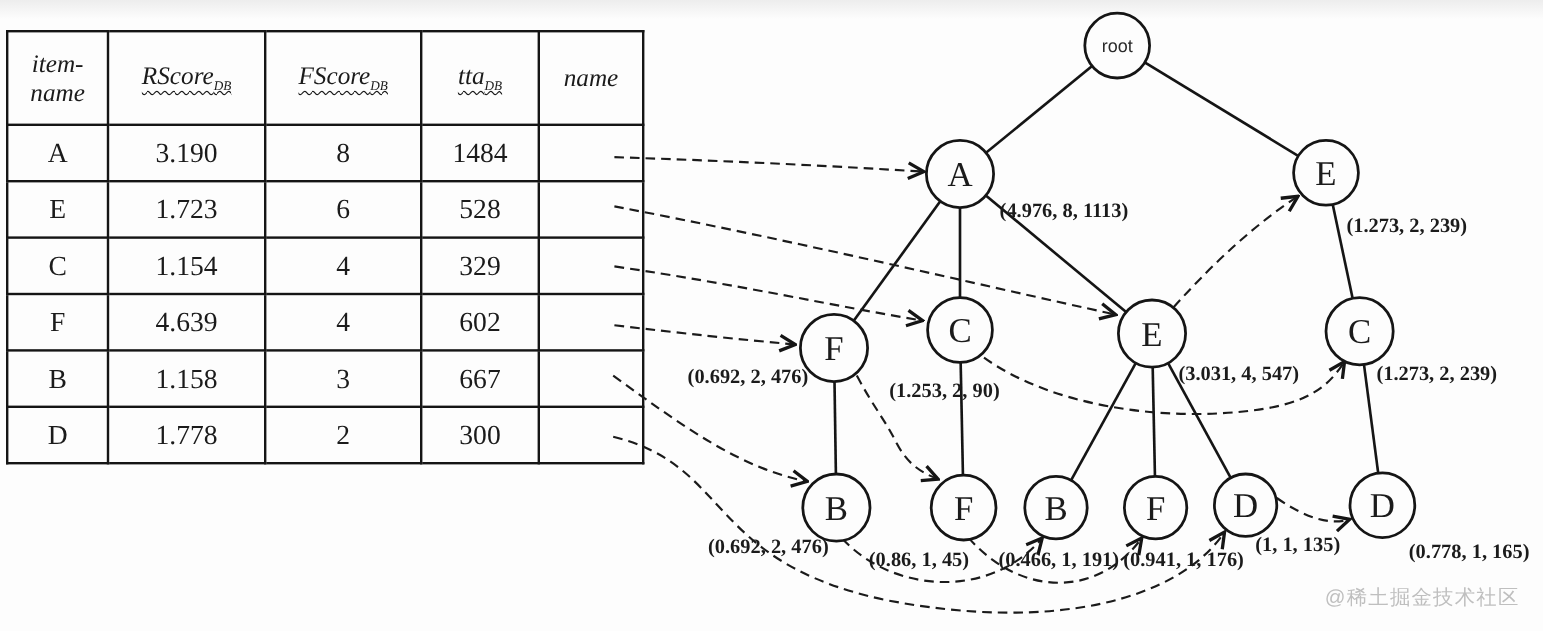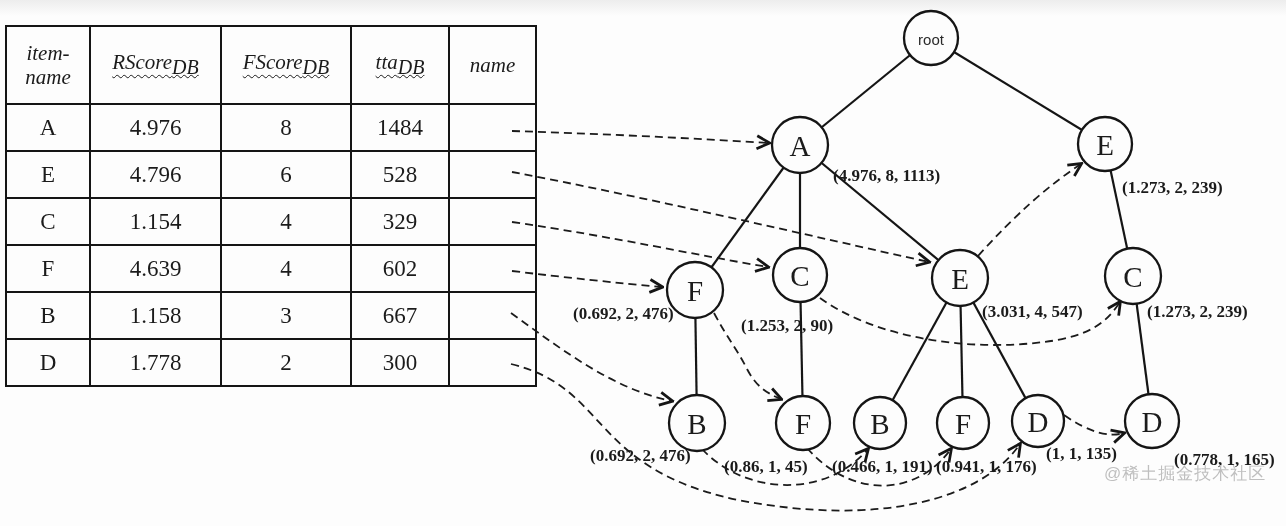--- a/index.html
+++ b/index.html
@@ -20,21 +20,21 @@
   }
   table.itemtbl th, table.itemtbl td{
     border:2.6px solid #151515;
     padding:0;text-align:center;vertical-align:middle;
     color:#1b1b1b;
     font-family:Liberation Serif, serif;
   }
   table.itemtbl thead tr{height:78px;}
   table.itemtbl tbody tr{height:47px;}
   th{font-style:italic;font-weight:normal;font-size:21px;line-height:1.15;}
-  th sub{font-size:20px;font-style:italic;}
+  th sub{font-size:11px;font-style:italic;}
   .wavy{
     text-decoration-line:underline;
     text-decoration-style:wavy;
     text-decoration-thickness:1px;
     text-underline-offset:5px;
   }
   td.val{font-size:23px;}
   
   svg.tree{position:absolute;left:0;top:0;pointer-events:none;}
   .edge{stroke:#151515;stroke-width:2.2;fill:none;}
@@ -47,21 +47,21 @@
   .root-letter{
     font-family:"Liberation Sans", sans-serif;font-size:15px;fill:#2a2a2a;
     text-anchor:middle;dominant-baseline:central;
   }
   .tuple{
     font-family:"Liberation Serif", serif;font-weight:bold;font-size:17px;
     fill:#1b1b1b;
   }
   
   .watermark{
-    position:absolute;left:1104px;top:462px;
+    position:absolute;left:1104px;top:486px;
     font-family:"Liberation Sans", sans-serif;
     font-size:17px;letter-spacing:1px;color:#bfbfbf;
   }
 </style>
 </head>
 <body>
 
 <div class="stage">
 
   <table class="itemtbl">
@@ -77,28 +77,28 @@
           <th><span>item-<br>name</span></th>
           <th><span class="wavy">RScore<sub>DB</sub></span></th>
           <th><span class="wavy">FScore<sub>DB</sub></span></th>
           <th><span class="wavy">tta<sub>DB</sub></span></th>
           <th><span>name</span></th>
         </tr>
     </thead>
     <tbody id="tbody">
         <tr>
           <td class="val">A</td>
-          <td class="val">4.976</td>
+          <td class="val">3.190</td>
           <td class="val">8</td>
           <td class="val">1484</td>
           <td class="val"></td>
         </tr>
         <tr>
           <td class="val">E</td>
-          <td class="val">4.796</td>
+          <td class="val">1.723</td>
           <td class="val">6</td>
           <td class="val">528</td>
           <td class="val"></td>
         </tr>
         <tr>
           <td class="val">C</td>
           <td class="val">1.154</td>
           <td class="val">4</td>
           <td class="val">329</td>
           <td class="val"></td>

